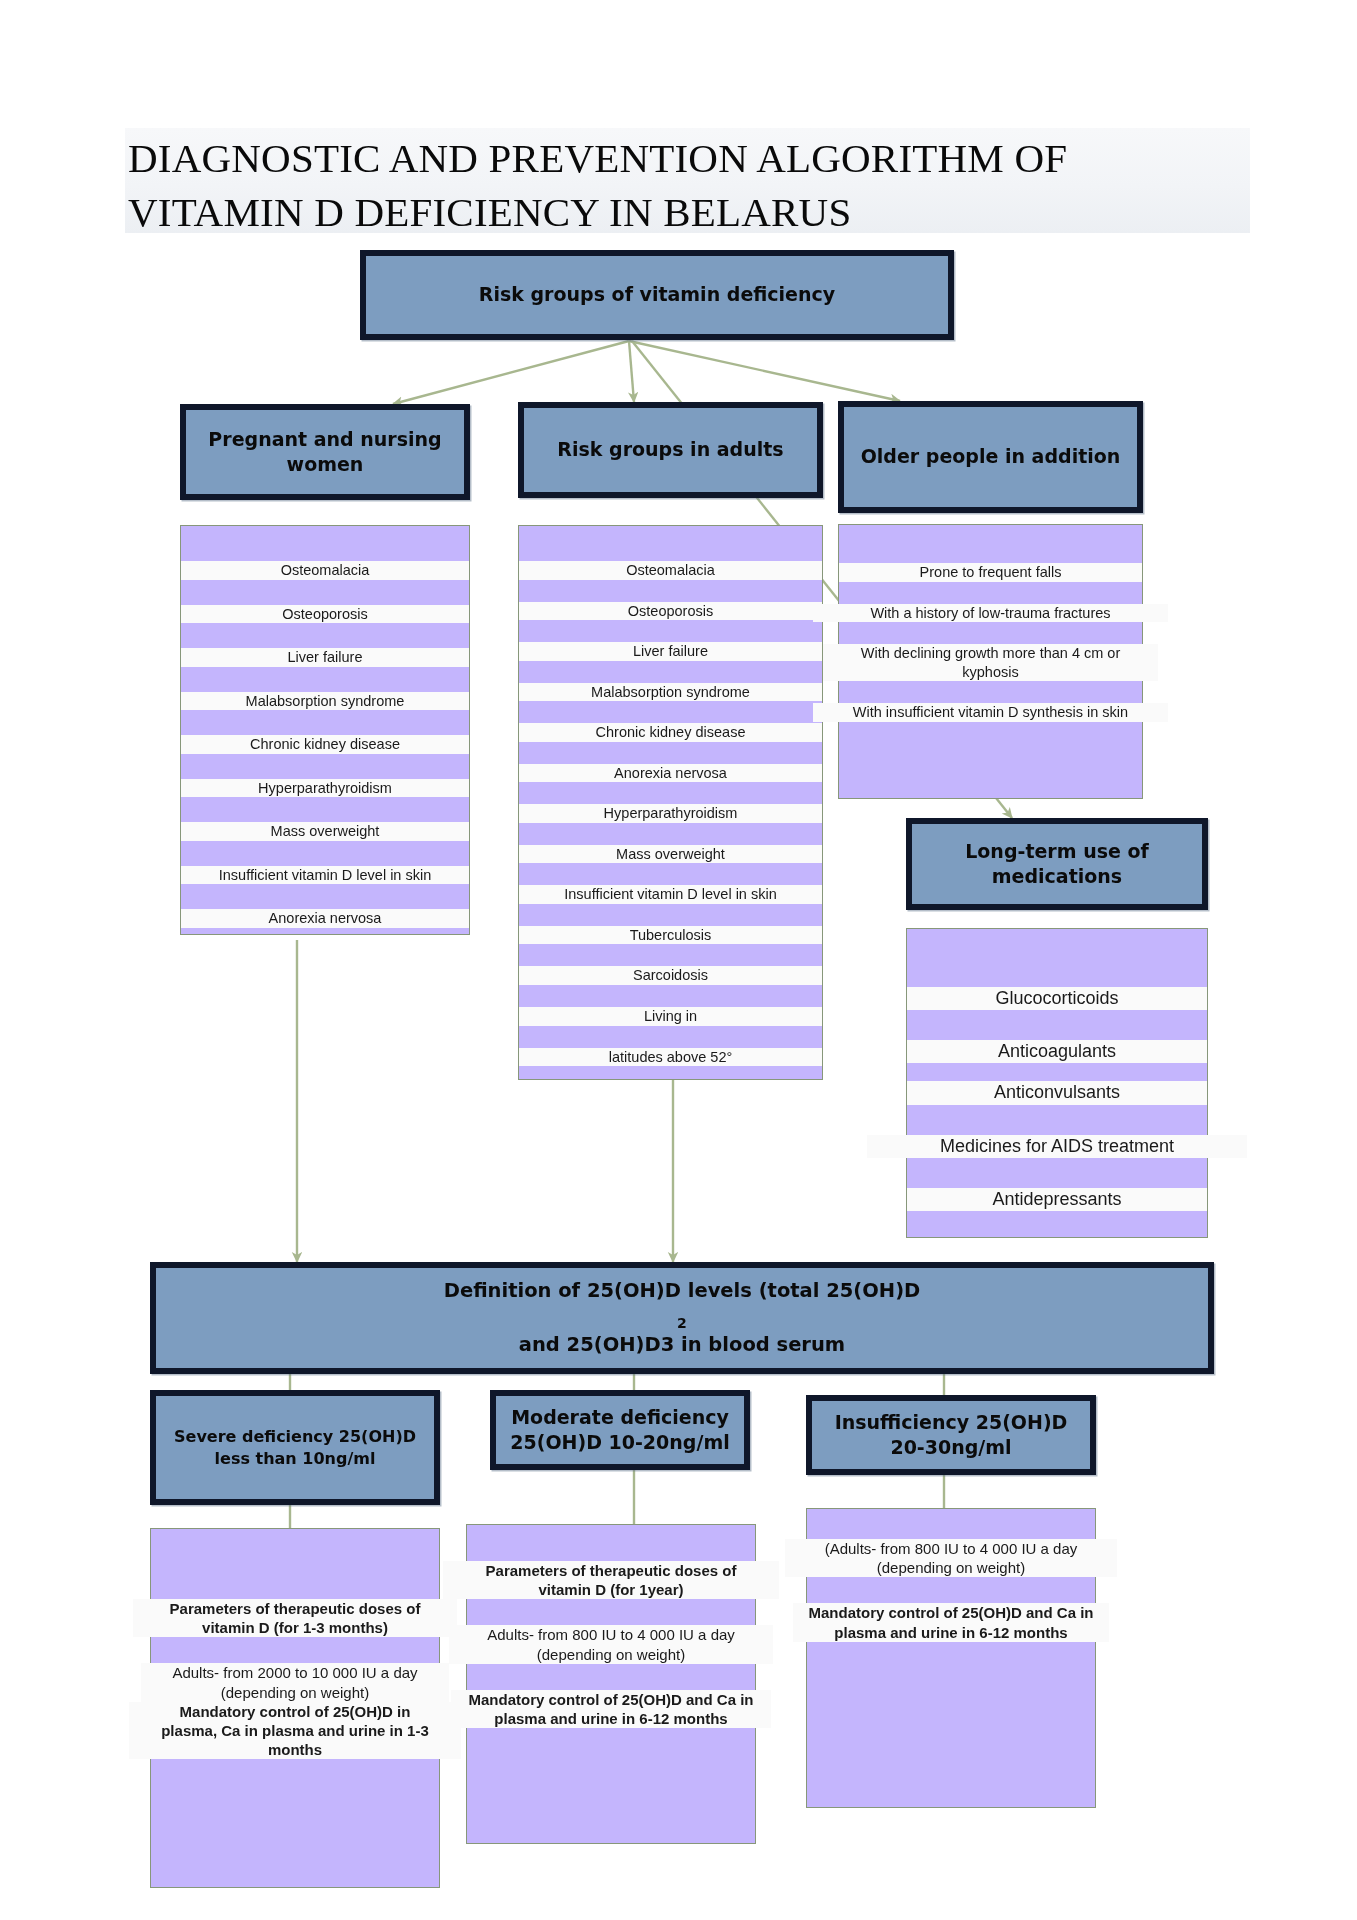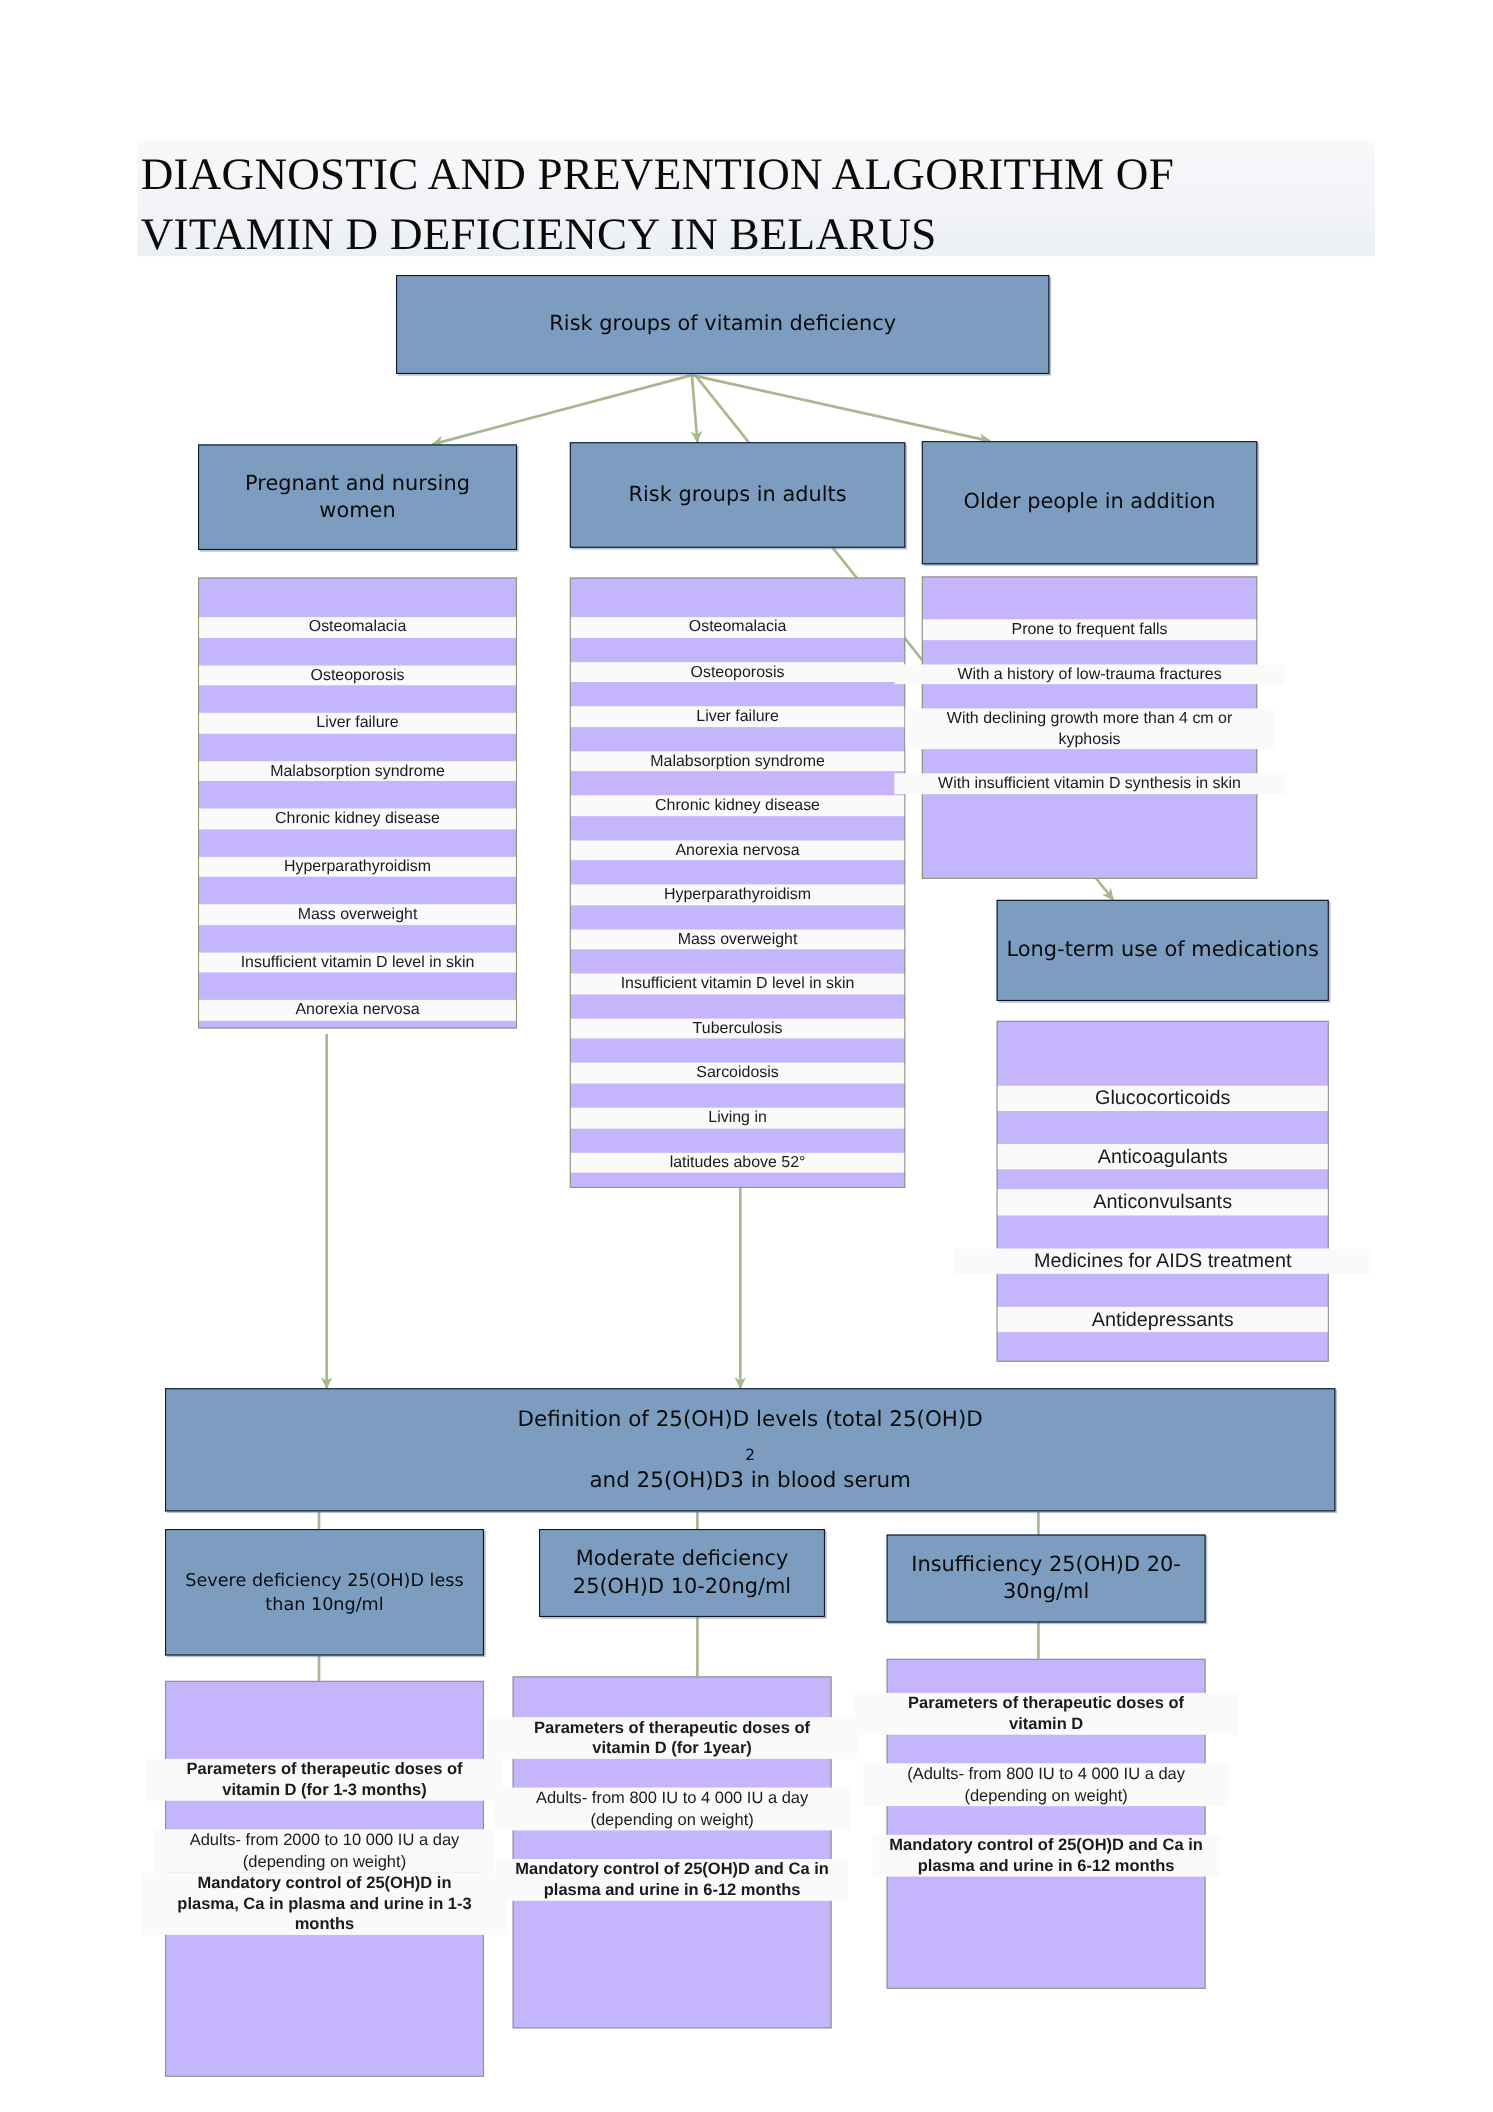--- a/index.html
+++ b/index.html
@@ -15,24 +15,24 @@
     position:absolute;left:128px;top:131px;width:1120px;
     font-family:"Liberation Serif","DejaVu Serif",serif;
     font-size:41px;line-height:1.32;color:#0a0a0a;letter-spacing:.2px;
     white-space:pre-line;
   }
 
   
   .bluebox{
     position:absolute;
     background:#7d9dc0;
-    border:1px solid #0f172a;
+    border:6px solid #0f172a;
     box-shadow:1.5px 1.5px 0 rgba(90,110,135,.45);
     display:flex;align-items:center;justify-content:center;text-align:center;
-    color:#0b0b0b;font-weight:normal;
+    color:#0b0b0b;font-weight:bold;
     font-family:"DejaVu Sans","Liberation Sans",sans-serif;
     box-sizing:border-box;
   }
   .bluebox span{display:block;padding:0 8px;line-height:1.34;}
 
   
   .listbox{
     position:absolute;
     background:#c4b5fd;
     border:1.6px solid #87977a;
@@ -166,18 +166,17 @@
   <div class="listbox" style="left:466px;top:1524px;width:290px;height:320px;font-size:15px;padding-top:36px;">
     <div class="row" style="font-weight:bold;padding:0 24px;margin-bottom:26px;">Parameters of therapeutic doses of vitamin D (for 1year)</div>
     <div class="row" style="padding:0 18px;margin-bottom:26px;">Adults- from 800 IU to 4 000 IU a day (depending on weight)</div>
     <div class="row" style="font-weight:bold;padding:0 16px;">Mandatory control of 25(OH)D and Ca in plasma and urine in 6-12 months</div>
   </div>
 
   <div class="bluebox" style="left:806px;top:1395px;width:290px;height:80px;font-size:19px;">
     <span>Insufficiency 25(OH)D 20-30ng/ml</span>
   </div>
   <div class="listbox" style="left:806px;top:1508px;width:290px;height:300px;font-size:15px;padding-top:30px;">
-    <div class="row" style="font-weight:bold;padding:0 30px;margin-bottom:26px;">Parameters of therapeutic doses of vitamin D</div>
     <div class="row" style="padding:0 22px;margin-bottom:26px;">(Adults- from 800 IU to 4 000 IU a day (depending on weight)</div>
     <div class="row" style="font-weight:bold;padding:0 14px;">Mandatory control of 25(OH)D and Ca in plasma and urine in 6-12 months</div>
   </div>
 
 </div>
 
 </body></html>

